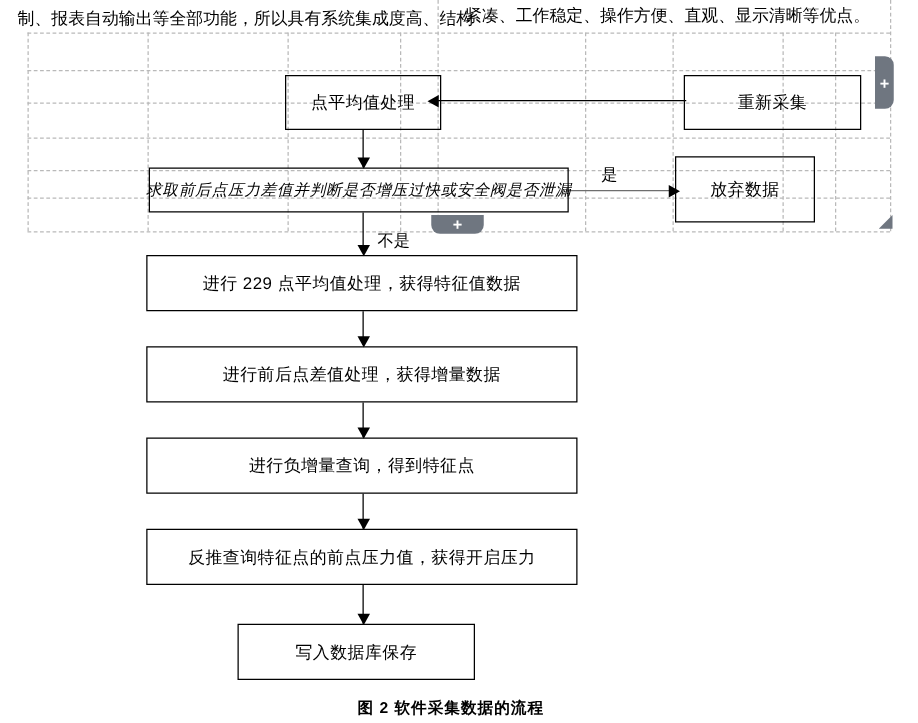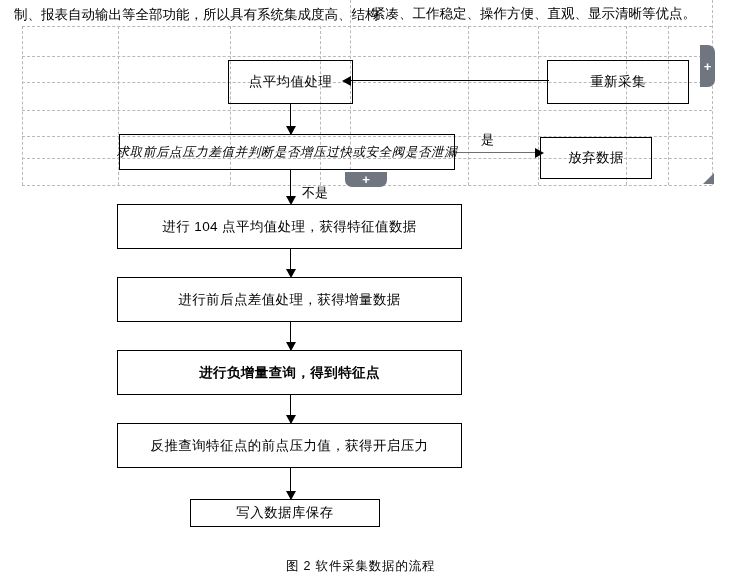--- a/index.html
+++ b/index.html
@@ -137,21 +137,21 @@
     height: 13px;
     color: #6f7680;
   }
 
   
   #figure-caption {
     position: absolute;
     left: 286px;
     top: 558px;
     font-size: 12.5px;
-    font-weight: normal;
+    font-weight: bold;
     letter-spacing: 0.8px;
     white-space: nowrap;
     color: #000;
   }
 </style>
 </head>
 <body>
 
 <div class="doc-text" id="para-left">制、报表自动输出等全部功能，所以具有系统集成度高、结构</div>
 
@@ -202,31 +202,31 @@
 
 <div class="conn-v" style="left:290px; top:468px; height:31px;"></div>
 <div class="arrow-down" style="left:286px; top:491px;"></div>
 
 <div class="flow-box" id="node-acquire" style="left:228px; top:60px; width:125px; height:44px;">点平均值处理</div>
 
 <div class="flow-box" id="node-reacquire" style="left:547px; top:60px; width:142px; height:44px;">重新采集</div>
 
 <div class="flow-box wide" id="node-judge" style="left:119px; top:134px; width:336px; height:36px; font-size:12.5px;">求取前后点压力差值并判断是否增压过快或安全阀是否泄漏</div>
 
-<div class="flow-box" id="node-discard" style="left:540px; top:137px; width:112px; height:42px;">放弃数据</div>
-
-<div class="flow-box" id="node-average" style="left:117px; top:204px; width:345px; height:45px;">进行 104 点平均值处理，获得特征值数据</div>
+<div class="flow-box" id="node-discard" style="left:540px; top:125px; width:112px; height:53px;">放弃数据</div>
+
+<div class="flow-box" id="node-average" style="left:117px; top:204px; width:345px; height:45px;">进行 229 点平均值处理，获得特征值数据</div>
 
 <div class="flow-box" id="node-difference" style="left:117px; top:277px; width:345px; height:45px;">进行前后点差值处理，获得增量数据</div>
 
-<div class="flow-box" id="node-negquery" style="left:117px; top:350px; width:345px; height:45px;font-weight:bold;">进行负增量查询，得到特征点</div>
+<div class="flow-box" id="node-negquery" style="left:117px; top:350px; width:345px; height:45px;">进行负增量查询，得到特征点</div>
 
 <div class="flow-box" id="node-backtrace" style="left:117px; top:423px; width:345px; height:45px;">反推查询特征点的前点压力值，获得开启压力</div>
 
-<div class="flow-box" id="node-save" style="left:190px; top:499px; width:190px; height:28px;">写入数据库保存</div>
+<div class="flow-box" id="node-save" style="left:190px; top:499px; width:190px; height:45px;">写入数据库保存</div>
 
 <div class="edge-label" style="left:481px; top:131px;">是</div>
 
 <div class="edge-label" style="left:302px; top:184px;">不是</div>
 
 <div class="add-handle-h" style="left:345px; top:172px;">
   <span class="plus-glyph">+</span>
 </div>
 
 <div class="add-handle-v" style="left:700px; top:45px;">

